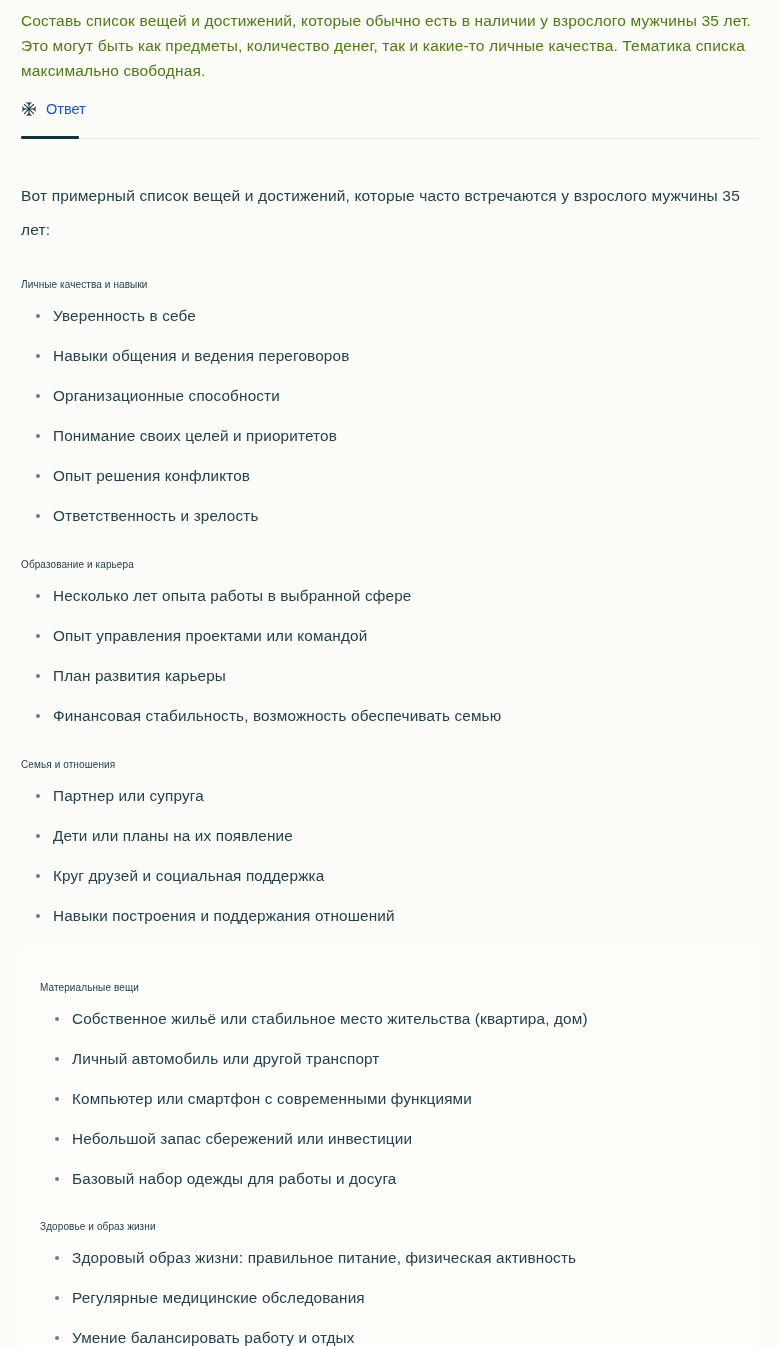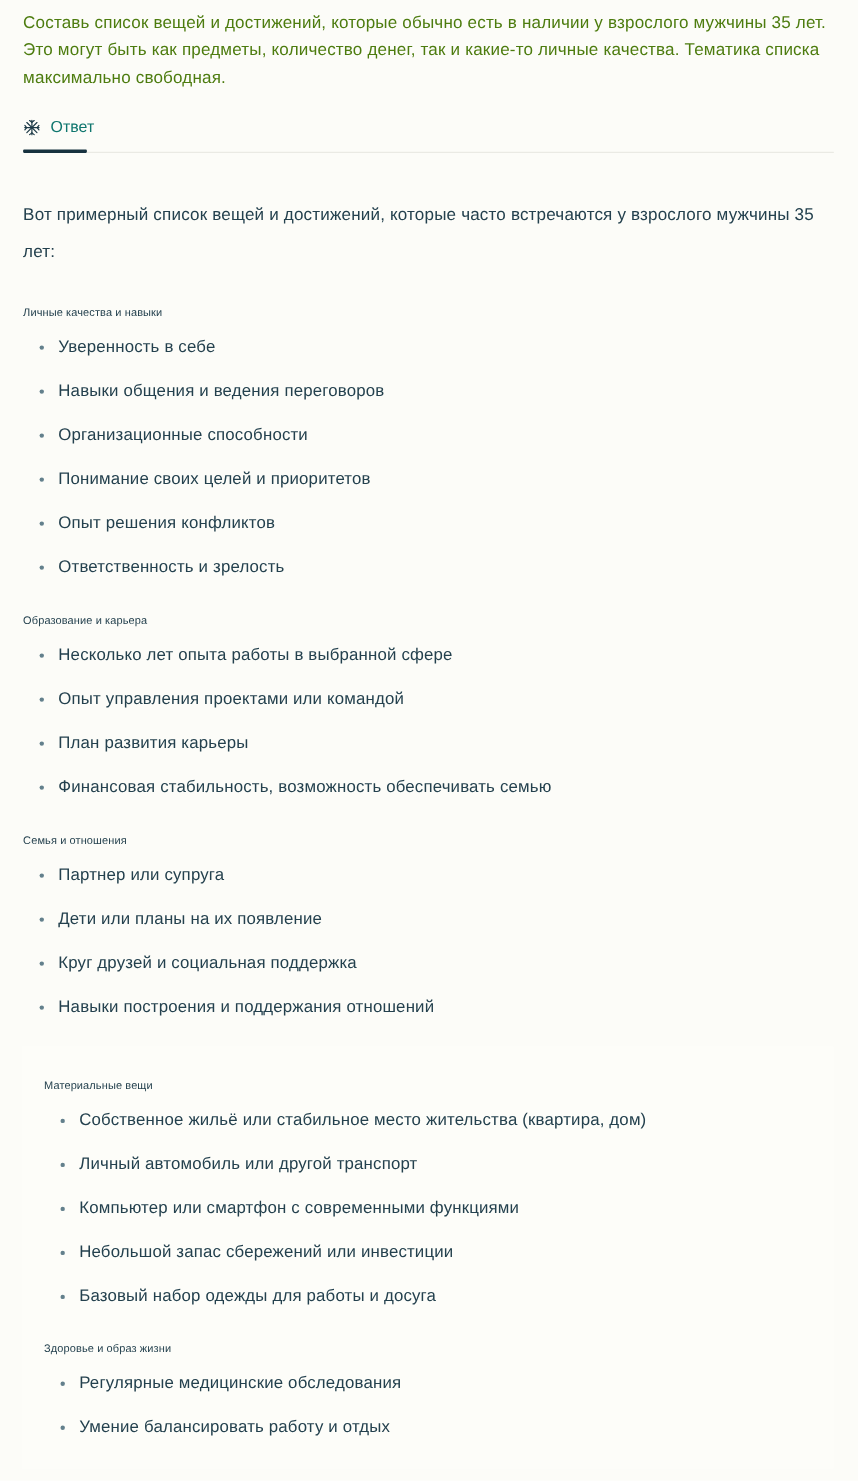--- a/index.html
+++ b/index.html
@@ -37,25 +37,24 @@
   
   .tabbar {
     position: relative;
     margin: 18px 0 0 0;
     padding: 0 21px;
     height: 38px;
     box-sizing: border-box;
   }
   .tab {
     display: inline-flex;
-    align-items: center;
     gap: 9px;
     height: 30px;
     font-size: 14.5px;
-    color: #0f766e;
+    color: #1d4ed8;
     cursor: pointer;
     user-select: none;
   }
   .tab-icon {
     display: inline-block;
     width: 16px;
     height: 16px;
     line-height: 16px;
     text-align: center;
     font-size: 16px;
@@ -220,20 +219,21 @@
       <ul class="bullets">
         <li>Собственное жильё или стабильное место жительства (квартира, дом)</li>
         <li>Личный автомобиль или другой транспорт</li>
         <li>Компьютер или смартфон с современными функциями</li>
         <li>Небольшой запас сбережений или инвестиции</li>
         <li>Базовый набор одежды для работы и досуга</li>
       </ul>
 
       <h3 class="section-heading">Здоровье и образ жизни</h3>
       <ul class="bullets">
+        <li>Здоровый образ жизни: правильное питание, физическая активность</li>
         <li>Регулярные медицинские обследования</li>
         <li>Умение балансировать работу и отдых</li>
       </ul>
 
     </div>
 
   </div>
 </div>
 
 </body></html>

